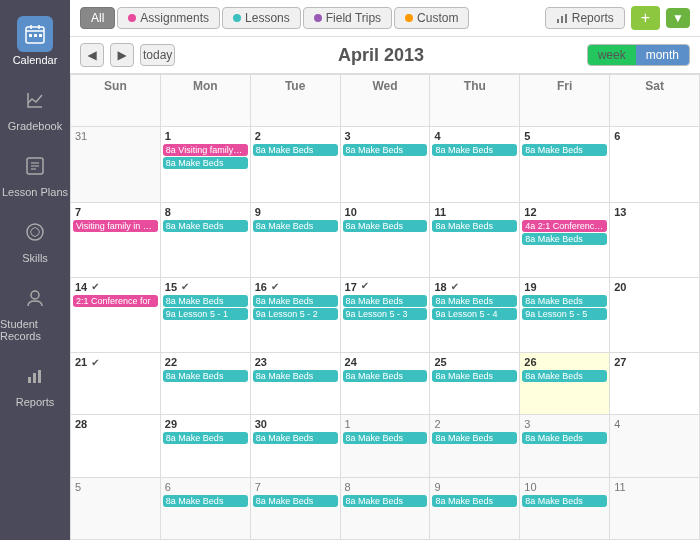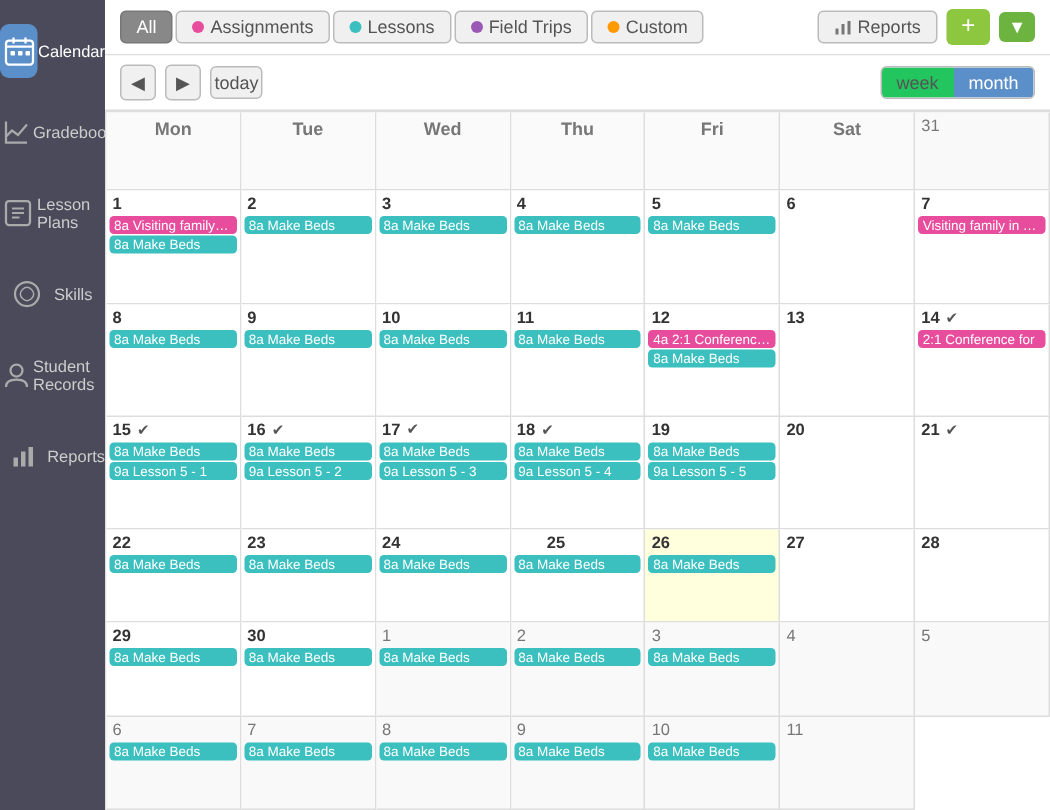--- a/index.html
+++ b/index.html
@@ -10,20 +10,21 @@
       width: 70px;
       background: #4a4a5a;
       display: flex;
       flex-direction: column;
       align-items: center;
       padding-top: 8px;
       flex-shrink: 0;
     }
     .sidebar-item {
       display: flex;
+      flex-direction: column;
       align-items: center;
       color: #ccc;
       padding: 8px 0;
       width: 100%;
       cursor: pointer;
       font-size: 11px;
     }
     .sidebar-item.active {
       color: #fff;
     }
@@ -361,28 +362,30 @@
       </button>
     </div>
   </div>
 
   <div id="cal-nav">
     <div class="nav-left">
       <button class="nav-arrow">◀</button>
       <button class="nav-arrow">▶</button>
       <button class="today-btn">today</button>
     </div>
+    <div class="cal-title">April 2013</div>
     <div class="view-toggle">
       <button class="view-btn">week</button>
       <button class="view-btn active">month</button>
     </div>
   </div>
 
   <div id="calendar">
     <div class="cal-grid" id="cal-grid">
+    <div class="cal-header-cell">Sun</div>
         <div class="cal-header-cell">Mon</div>
         <div class="cal-header-cell">Tue</div>
         <div class="cal-header-cell">Wed</div>
         <div class="cal-header-cell">Thu</div>
         <div class="cal-header-cell">Fri</div>
         <div class="cal-header-cell">Sat</div>
         <div class="cal-cell other-month">
           <div style="display: flex; align-items: center; gap: 2px;">
             <span class="date-num">31</span>
           </div>
@@ -534,21 +537,21 @@
           </div>
           <div class="event teal">8a Make Beds</div>
         </div>
         <div class="cal-cell">
           <div style="display: flex; align-items: center; gap: 2px;">
             <span class="date-num bold">24</span>
           </div>
           <div class="event teal">8a Make Beds</div>
         </div>
         <div class="cal-cell">
-          <div style="display: flex; align-items: center; gap: 2px; margin-left: 20px;">
+          <div style="display: flex; align-items: center; gap: 2px;">
             <span class="date-num bold">25</span>
           </div>
           <div class="event teal">8a Make Beds</div>
         </div>
         <div class="cal-cell today">
           <div style="display: flex; align-items: center; gap: 2px;">
             <span class="date-num bold">26</span>
           </div>
           <div class="event teal">8a Make Beds</div>
         </div>

